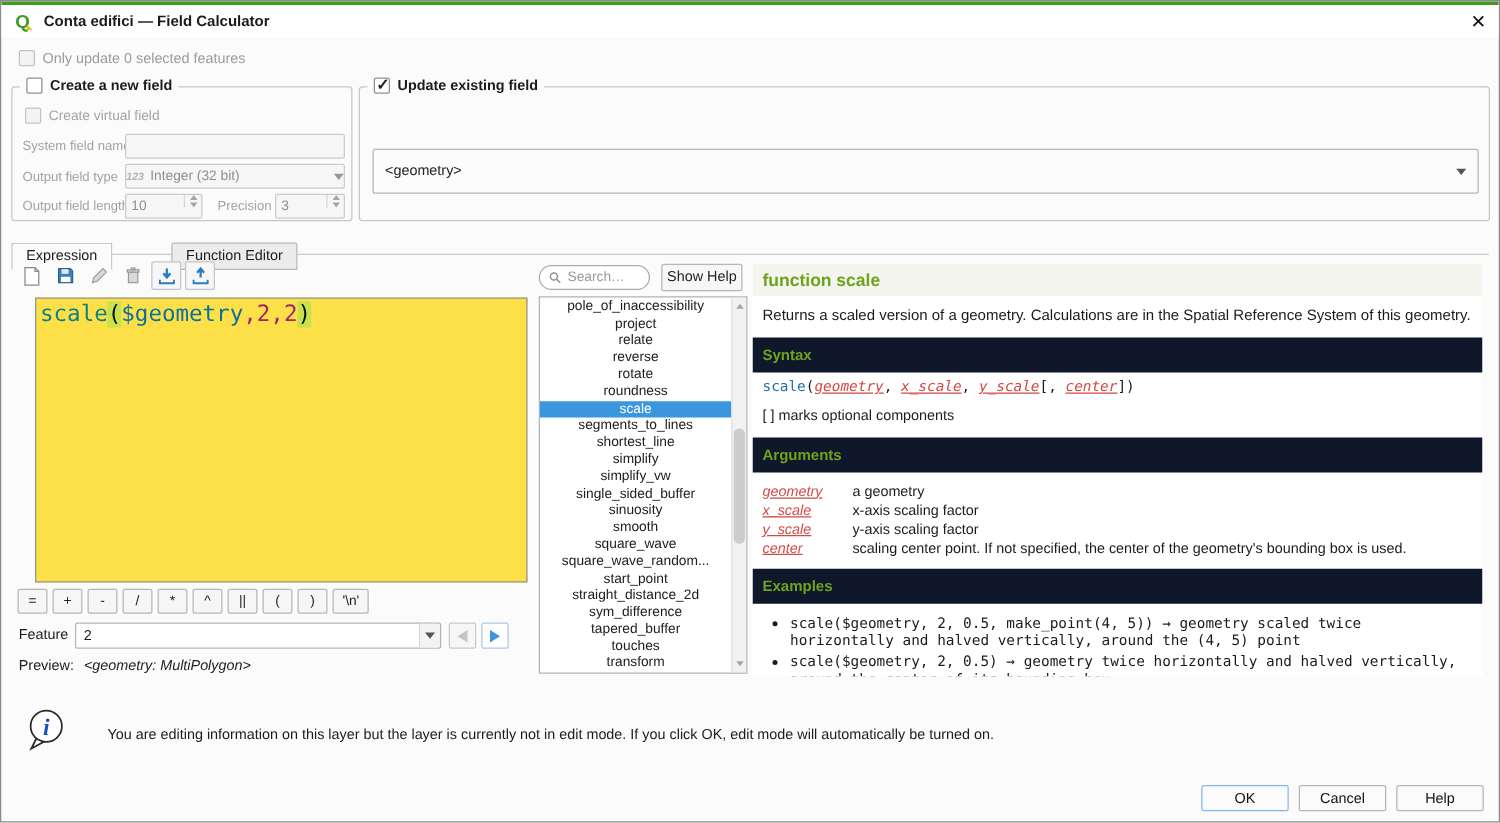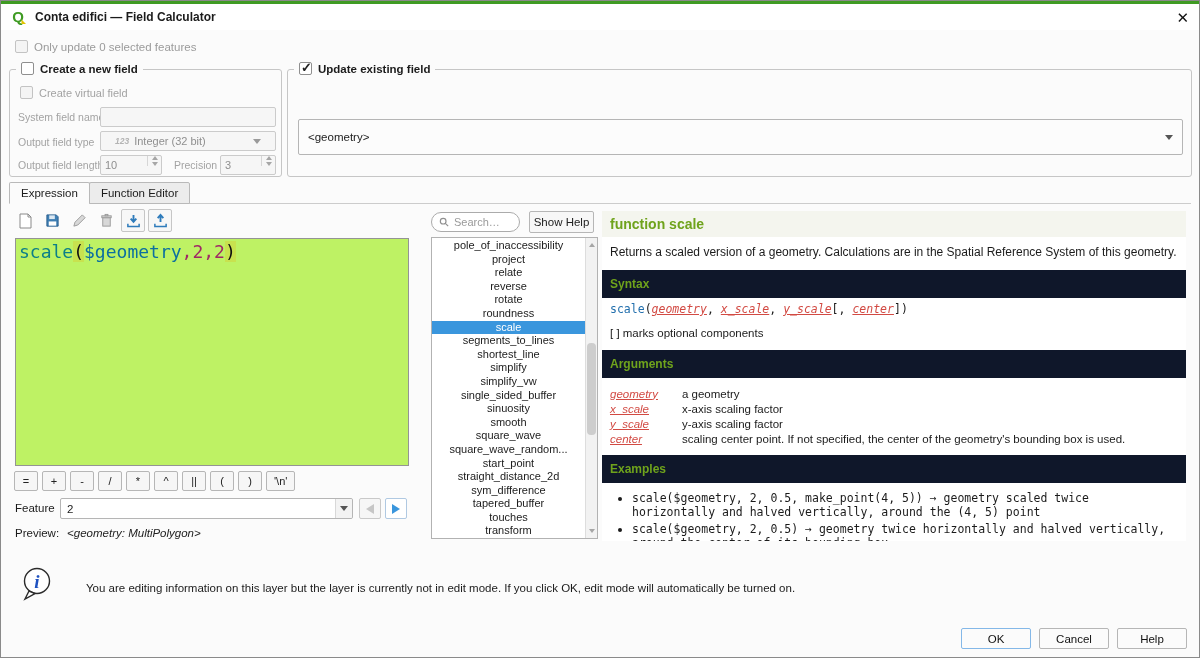--- a/index.html
+++ b/index.html
@@ -24,47 +24,47 @@
   .gb-title{position:absolute;left:6px;top:-8px;background:#fbfbfb;padding:0 5px;display:flex;align-items:center;gap:6px;}
   .gb-title .lbl{font-weight:700;font-size:11.5px;}
   .virtual-row{position:absolute;left:10px;top:16px;display:flex;align-items:center;gap:6px;color:#a3a3a3;font-size:11px;text-align:center;}
   .flabel{position:absolute;color:#a3a3a3;font-size:10.5px;white-space:nowrap;}
   .lbl-name{left:8px;top:41px;}
   .lbl-type{left:8px;top:66px;}
   .lbl-len{left:8px;top:89px;}
   .lbl-prec{left:164px;top:89px;}
   .field{position:absolute;border:1px solid #cbcbcb;border-radius:2px;background:#f6f6f6;height:20px;font-size:11px;color:#8f8f8f;}
   .fld-name{left:90px;top:37px;width:176px;padding:0 4px;font-family:"Liberation Sans",sans-serif;}
-  .fld-type{left:90px;top:61px;width:176px;display:flex;align-items:center;gap:5px;padding:0 14px;}
+  .fld-type{left:90px;top:61px;width:176px;display:flex;align-items:center;gap:5px;padding:0 0;}
   .badge123{font-size:8.5px;font-weight:700;font-style:italic;color:#b3b3b3;}
   .spin{display:flex;align-items:flex-start;}
   .spin-len{left:90px;top:85px;width:62px;}
   .spin-prec{left:210px;top:85px;width:56px;}
   .spin .spin-val{flex:1;padding:3px 4px;}
   .spin-btns{width:14px;border-left:1px solid #d6d6d6;display:flex;flex-direction:column;align-items:center;justify-content:center;gap:2px;}
   .tri-up{width:0;height:0;border-left:3px solid transparent;border-right:3px solid transparent;border-bottom:4px solid #a6a6a6;}
   .tri-dn{width:0;height:0;border-left:3px solid transparent;border-right:3px solid transparent;border-top:4px solid #a6a6a6;}
   .combo-arrow{width:0;height:0;border-left:4px solid transparent;border-right:4px solid transparent;border-top:5px solid #555;flex:none;}
   .fld-type .combo-arrow{margin-left:auto;border-top-color:#9a9a9a;}
   .field-combo{position:absolute;left:10px;top:49px;width:885px;height:23px;border:1px solid #b5b5b5;border-radius:2px;background:#fcfcfc;display:flex;align-items:center;padding:17px 9px;font-size:11.5px;color:#222;}
   .field-combo .combo-arrow{margin-left:auto;}
 
   
   .tab-baseline{position:absolute;left:8px;right:8px;top:202px;border-top:1px solid #cccccc;z-index:1;}
-  .tabs{position:absolute;left:8px;top:181px;display:flex;z-index:2;}
+  .tabs{position:absolute;left:8px;top:193px;display:flex;z-index:2;gap:48px;}
   .tab{height:22px;line-height:20px;padding:0 11px;border:1px solid #b9b9b9;background:#ececec;font-size:11.5px;margin-right:-1px;border-radius:2px 2px 0 0;}
   .tab.active{background:#fbfbfb;border-bottom-color:#fbfbfb;}
 
   
   .toolbar{position:absolute;left:12px;top:208px;display:flex;gap:3px;z-index:2;}
   .tbtn{width:24px;height:23px;display:flex;align-items:center;justify-content:center;background:transparent;border:1px solid transparent;border-radius:2px;}
   .tbtn.framed{border-color:#c6c6c6;background:#f7f7f7;}
 
   
-  .editor{position:absolute;left:14px;top:237px;width:394px;height:228px;border:1px solid #949494;background:#bef264;padding:2px 3px;font-family:"DejaVu Sans Mono","Liberation Mono",monospace;font-size:18px;}
+  .editor{position:absolute;left:27px;top:237px;width:394px;height:228px;border:1px solid #949494;background:#fde047;padding:2px 3px;font-family:"DejaVu Sans Mono","Liberation Mono",monospace;font-size:18px;}
   .tok-fn{color:#0b7f88;}
   .tok-br{background:#c8e24f;color:#111;}
   .tok-var{color:#0b6fa0;}
   .tok-num{color:#a02866;}
 
   .ops{position:absolute;left:13px;top:470px;display:flex;gap:4px;}
   .op{height:20px;min-width:24px;padding:0 7px;border:1px solid #b6b6b6;border-radius:2px;background:#f6f6f6;font-size:11px;font-family:"Liberation Sans",sans-serif;color:#222;}
 
   .feature-row{position:absolute;left:14px;top:497px;height:21px;width:400px;font-size:11.5px;}
   .feature-label{position:absolute;left:0;top:4px;}

